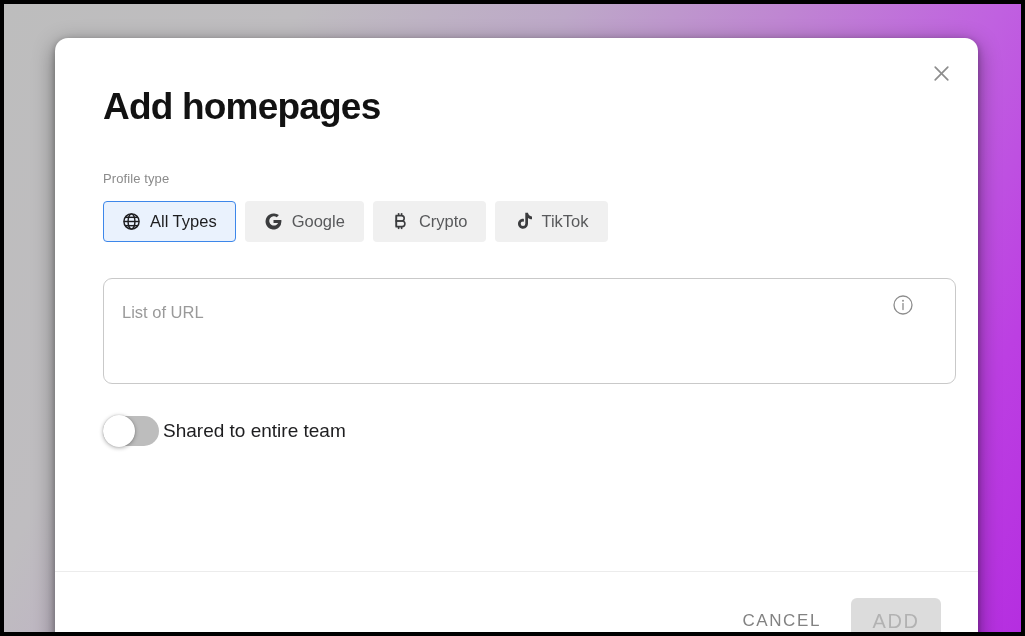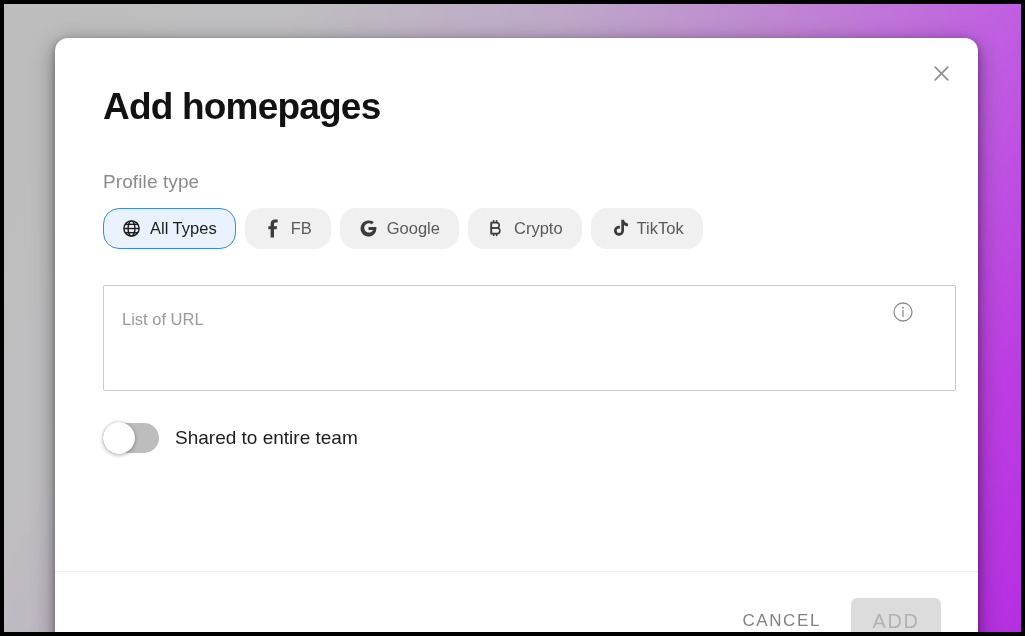--- a/index.html
+++ b/index.html
@@ -78,38 +78,38 @@
     font-size: 37px;
     line-height: 1.05;
     font-weight: bold;
     letter-spacing: -0.8px;
     color: #121212;
   }
 
   
   .field-label {
     margin-top: 44px;
-    font-size: 19px;
+    font-size: 13px;
     color: #8b8b8b;
     letter-spacing: 0.1px;
   }
 
   
   .chip-row {
     display: flex;
     gap: 9px;
     margin-top: 15px;
   }
   .chip {
     display: inline-flex;
     align-items: center;
     gap: 9px;
     height: 41px;
     padding: 0 18px;
-    border-radius: 16px;
+    border-radius: 4px;
     background: #f0f0f0;
     border: 1.6px solid transparent;
     font-size: 16.5px;
     color: #58595b;
     cursor: pointer;
     white-space: nowrap;
     user-select: none;
   }
   .chip .chip-icon {
     display: inline-flex;
@@ -134,21 +134,21 @@
 
   
   .url-wrap {
     position: relative;
     margin-top: 36px;
   }
   .url-box {
     width: 853px;
     height: 106px;
     border: 1.4px solid #c9c9c9;
-    border-radius: 2px;
+    border-radius: 9px;
     background: #fff;
     padding: 24px 44px 28px 18px;
     font-family: "Liberation Sans", sans-serif;
     font-size: 16.5px;
     color: #c2410c;
     resize: none;
     outline: none;
     display: block;
   }
   .url-box::placeholder { color: #9a9a9a; }
@@ -160,21 +160,21 @@
     height: 22px;
     color: #8d8d8d;
     cursor: pointer;
   }
   .info-icon svg { display: block; }
 
   
   .toggle-row {
     display: flex;
     align-items: center;
-    gap: 16px;
+    gap: 4px;
     margin-top: 32px;
     text-align: center;
   }
   .switch {
     position: relative;
     width: 56px;
     height: 30px;
     border-radius: 15px;
     background: #bdbdbd;
     cursor: pointer;
@@ -257,28 +257,20 @@
               <circle cx="10" cy="10" r="8"></circle>
               <ellipse cx="10" cy="10" rx="3.6" ry="8"></ellipse>
               <line x1="2" y1="10" x2="18" y2="10"></line>
               <line x1="3.3" y1="5.6" x2="16.7" y2="5.6"></line>
               <line x1="3.3" y1="14.4" x2="16.7" y2="14.4"></line>
             </svg>
           </span>
           <span>All Types</span>
         </div>
 
-        <div class="chip">
-          <span class="chip-icon">
-            <svg width="18" height="19" viewBox="0 0 18 19" fill="currentColor">
-              <path d="M11.6 3.4h2.1V0.6h-2.9C8.1 0.6 6.6 2.3 6.6 5v2.2H4.3v3h2.3v8.2h3.4v-8.2h2.6l0.5-3h-3.1V5.3c0-1.3 0.5-1.9 1.6-1.9z"></path>
-            </svg>
-          </span>
-          <span>FB</span>
-        </div>
 
         <div class="chip">
           <span class="chip-icon">
             <svg width="19" height="19" viewBox="0 0 20 20" fill="currentColor">
               <path d="M10 1.6a8.4 8.4 0 1 0 5.9 14.4A8 8 0 0 0 18.3 10v-1.5H10v3.1h4.9A4.95 4.95 0 1 1 13.5 5.4l2.2-2.2A8.36 8.36 0 0 0 10 1.6z"></path>
             </svg>
           </span>
           <span>Google</span>
         </div>
 

